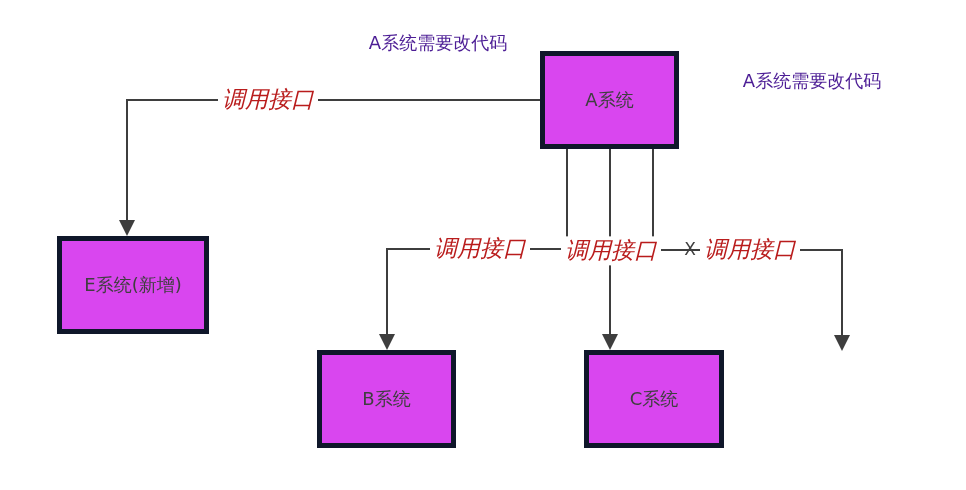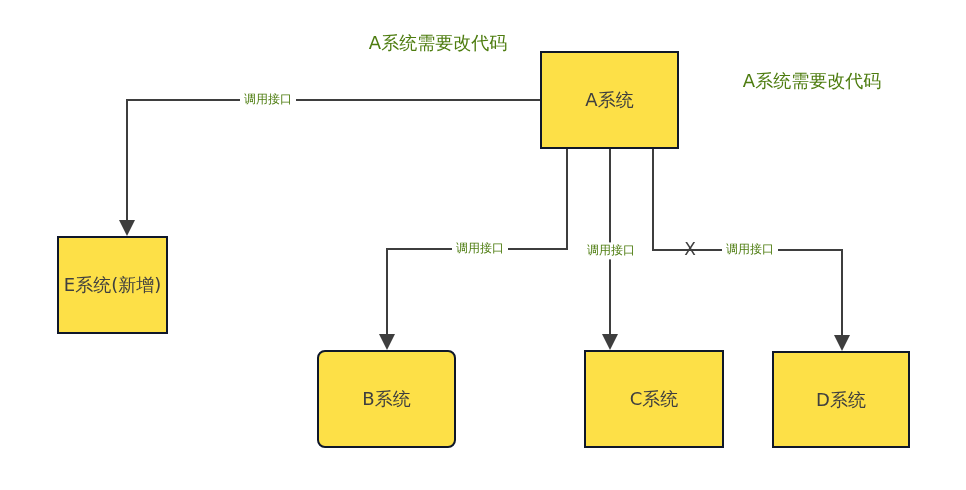--- a/index.html
+++ b/index.html
@@ -13,22 +13,22 @@
     width: 966px;
     height: 490px;
     background: #ffffff;
     overflow: hidden;
     color: #3f3f3f;
   }
   
   .node {
     position: absolute;
     box-sizing: border-box;
-    border: 2px solid #0f172a;
-    background: #fde047;
+    border: 5px solid #0f172a;
+    background: #d946ef;
     display: flex;
     align-items: center;
     justify-content: center;
   }
   .node-label {
     font-size: 18px;
     color: #3f3f3f;
     white-space: nowrap;
   }
   
@@ -44,47 +44,48 @@
     border-left: 8px solid transparent;
     border-right: 8px solid transparent;
     border-top: 16px solid #3e3e3e;
   }
   
   .edge-label {
     position: absolute;
     transform: translate(-50%, -50%);
     background: #ffffff;
     padding: 2px 4px;
-    font-size: 12px;
-    color: #4d7c0f;
+    font-size: 23px;
+    color: #b91c1c;
     white-space: nowrap;
     line-height: 1.1;
+    font-style: italic;
   }
   .x-marker {
     position: absolute;
     transform: translate(-50%, -50%);
     font-size: 17px;
     color: #3f3f3f;
     background: transparent;
     line-height: 1;
   }
   
   .annotation {
     position: absolute;
     text-align: center;
     font-size: 18px;
-    color: #4d7c0f;
+    color: #4c1d95;
     white-space: nowrap;
   }
   .annotation div { line-height: 23px; }
 
   
   #node-a { left: 540px; top: 51px;  width: 139px; height: 98px; }
-  #node-e { left: 57px;  top: 236px; width: 111px; height: 98px; }
-  #node-b { left: 317px; top: 350px; width: 139px; height: 98px; border-radius: 8px; }
+  #node-e { left: 57px;  top: 236px; width: 152px; height: 98px; }
+  #node-b { left: 317px; top: 350px; width: 139px; height: 98px; }
   #node-c { left: 539px; top: 350px; width: 140px; height: 98px; margin-left: 45px; }
   #node-d { left: 772px; top: 351px; width: 138px; height: 97px; }
 
   
   #edge-ae-h  { left: 127px; top: 99px;  width: 413px; height: 2px; }
   #edge-ae-v  { left: 126px; top: 99px;  width: 2px;   height: 123px; }
   #arrow-e    { left: 119px; top: 220px; }
   #label-ae   { left: 268px; top: 100px; }
   
   #edge-ab-v1 { left: 566px; top: 149px; width: 2px;   height: 101px; }
@@ -147,17 +148,14 @@
   </div>
   <div class="node" id="node-e">
     <span class="node-label">E系统(新增)</span>
   </div>
   <div class="node" id="node-b">
     <span class="node-label">B系统</span>
   </div>
   <div class="node" id="node-c">
     <span class="node-label">C系统</span>
   </div>
-  <div class="node" id="node-d">
-    <span class="node-label">D系统</span>
-  </div>
 
 </div>
 
 </body></html>

